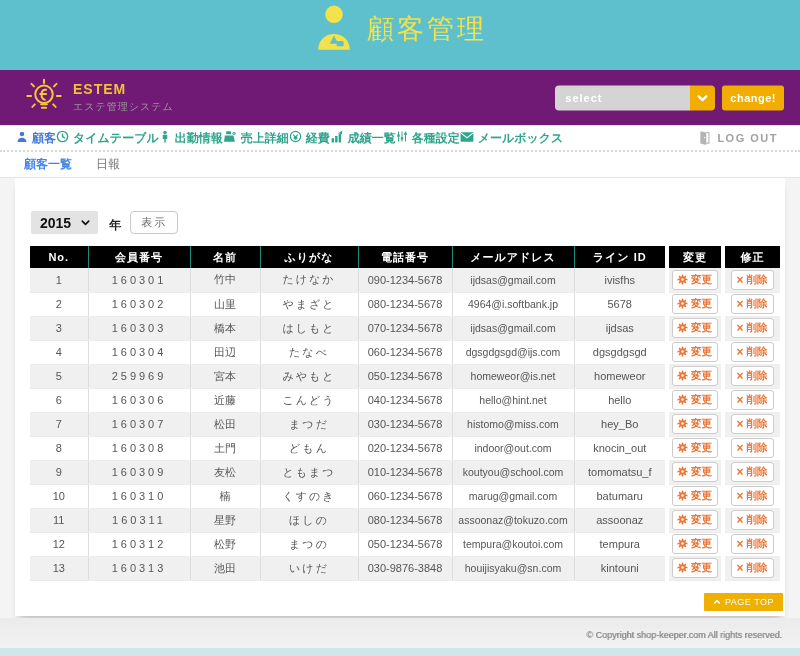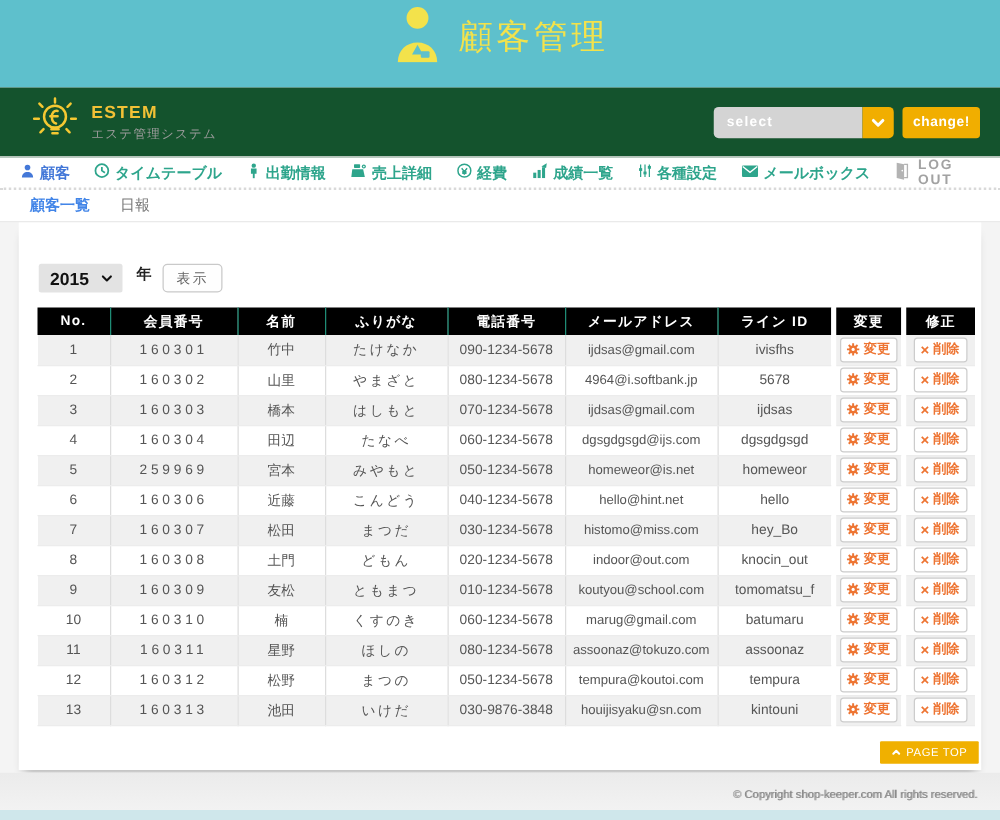--- a/index.html
+++ b/index.html
@@ -15,46 +15,46 @@
     height: 70px; background: #5ec0cc;
     display: flex; align-items: center; justify-content: center; gap: 12px;
     padding-bottom: 12px;
   }
   .site-title {
     color: #f3e24b; font-size: 27px; font-weight: normal; letter-spacing: 3px;
   }
 
   
   .logo-bar {
-    height: 56px; background: #14532d; border-bottom: 1px solid #e9e9e9;
+    height: 56px; background: #701a75; border-bottom: 1px solid #e9e9e9;
     display: flex; align-items: center; padding: 0 16px; position: relative;
   }
   .logo { display: flex; align-items: center; gap: 9px; margin-left: 8px; cursor: pointer; }
   .brand { color: #f2c136; font-weight: bold; font-size: 14px; letter-spacing: 1px; }
   .brand-sub { color: #9b9b9b; font-size: 10px; letter-spacing: 1px; margin-top: 3px; }
   .account { position: absolute; right: 16px; top: 50%; transform: translateY(-50%); display: flex; align-items: center; gap: 7px; }
-  .select-box { display: flex; width: 144px; height: 25px; cursor: pointer; }
+  .select-box { display: flex; width: 160px; height: 25px; cursor: pointer; }
   .select-label {
     flex: 1; background: #d4d4d4; color: #fff; font-weight: bold; font-size: 11px;
     line-height: 25px; padding-left: 10px; border-radius: 4px 0 0 4px; letter-spacing: 1px;
   }
   .select-chevron {
     width: 25px; background: #f1ae00; border-radius: 0 4px 4px 0;
     display: flex; align-items: center; justify-content: center;
   }
   .change-btn {
     height: 25px; background: #f1ae00; border: none; color: #fff; font-weight: bold;
     font-size: 11px; border-radius: 3px; padding: 0 8px; cursor: pointer;
     font-family: inherit; letter-spacing: 0.5px;
   }
 
   
   .nav-bar {
     height: 26px; background: #fff; border-bottom: 2px dotted #d9d9d9;
-    display: flex; align-items: center; padding: 0 16px; gap: 19px;
+    display: flex; align-items: center; padding: 0 16px; 
   }
   .nav-item {
     display: flex; align-items: center; gap: 4px; color: #2ea58c;
     font-size: 12px; font-weight: bold; cursor: pointer; white-space: nowrap;
   }
   .nav-item.active { color: #4478d8; }
   .nav-item svg { flex: 0 0 auto; }
   .logout {
     margin-left: auto; color: #a2a2a2; font-size: 11px; font-weight: bold;
     letter-spacing: 1.5px; display: flex; align-items: center; gap: 6px;
@@ -68,21 +68,21 @@
   }
   .tab { font-size: 12px; color: #777; cursor: pointer; }
   .tab.active { color: #4285e8; font-weight: bold; }
 
   
   .content-region { height: 440px; background: #f4f4f4; position: relative; }
   .card {
     margin: 0 15px; height: 438px; background: #fff; position: relative;
     box-shadow: 0 6px 8px -4px rgba(0,0,0,0.28);
   }
-  .filter-row { padding: 33px 0 0 16px; display: flex; align-items: flex-start; gap: 9px; }
+  .filter-row { padding: 33px 0 0 16px; display: flex; align-items: flex-end; gap: 9px; }
   .year-select {
     display: inline-flex; align-items: center; background: #e3e3e3; height: 23px;
     padding: 0 7px 0 9px; font-size: 14px; font-weight: bold; gap: 9px;
     border-radius: 2px; cursor: pointer; color: #111;
   }
   .year-unit { font-size: 12px; color: #222; font-weight: bold; margin-left: 2px; }
   .show-btn {
     background: #fefefe; border: 1px solid #c9c9c9; border-radius: 4px;
     font-size: 11px; color: #666; padding: 3px 10px; letter-spacing: 2px;
     cursor: pointer; font-family: inherit;

